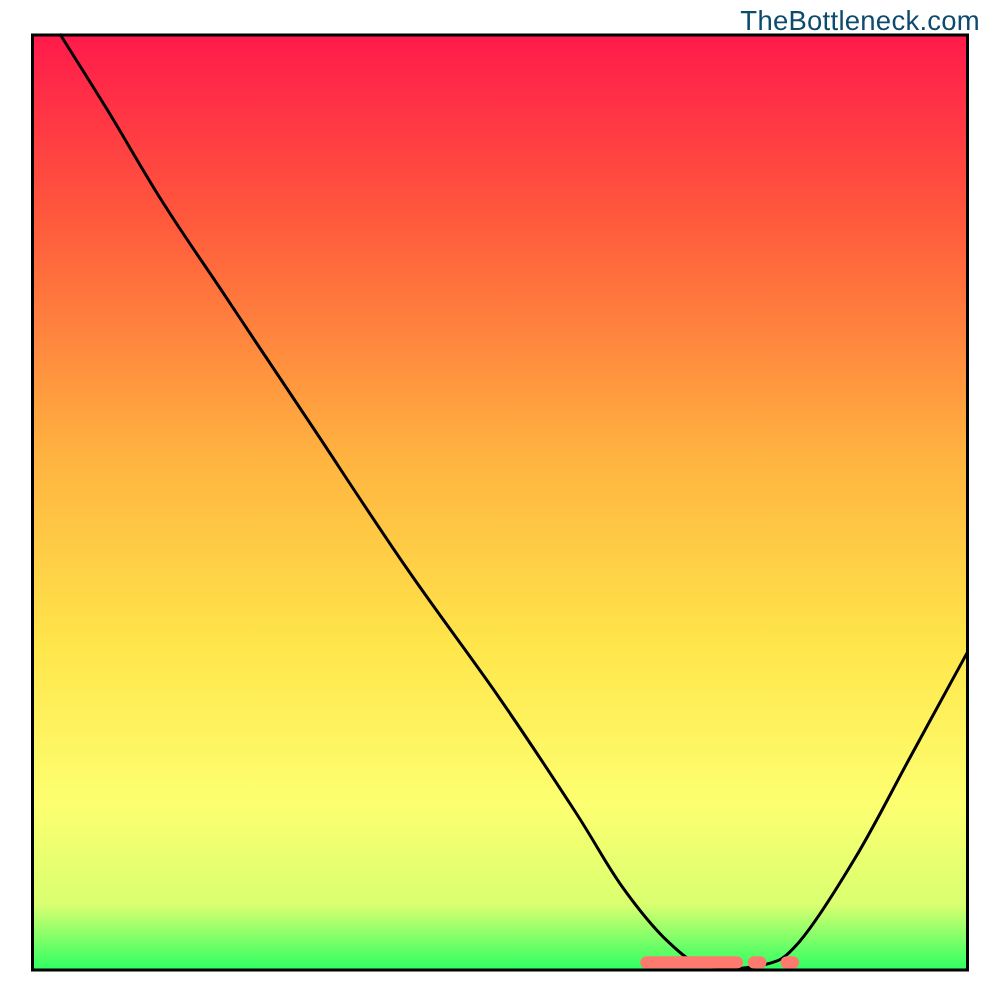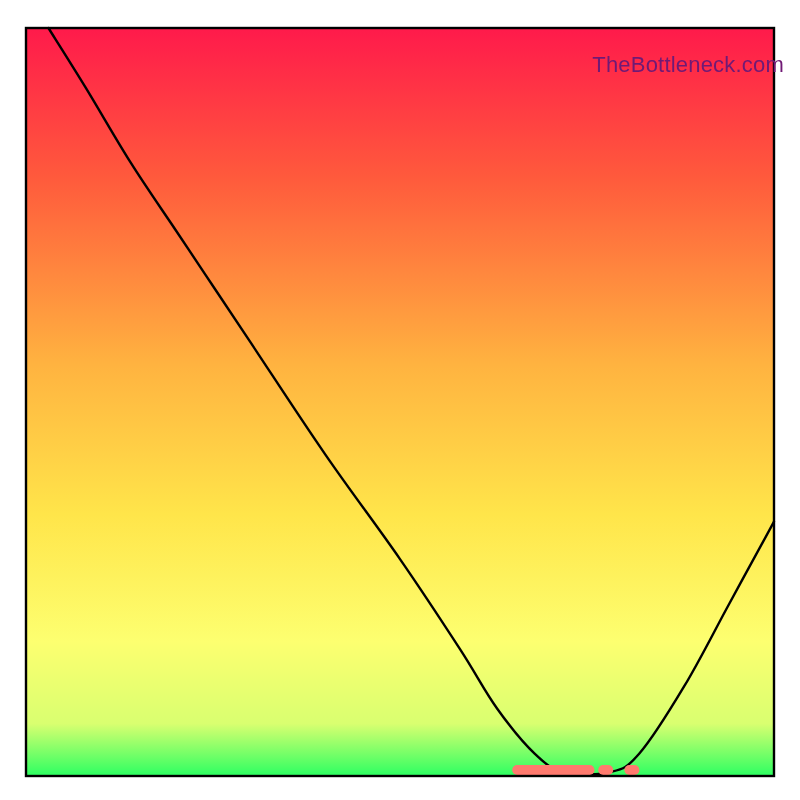--- a/index.html
+++ b/index.html
@@ -12,25 +12,24 @@
   }
   .stage {
     position: relative;
     width: 800px;
     height: 800px;
   }
   .watermark {
     position: absolute;
     top: 4px;
     right: 16px;
-    color: #701a75;
+    color: #0c4a6e;
     font-size: 22px;
     font-weight: 400;
     letter-spacing: 0.2px;
-    margin-top: 48px;
   }
   svg {
     display: block;
   }
 </style>
 </head>
 <body>
 
 <div class="stage">
   <div class="watermark">TheBottleneck.com</div>

